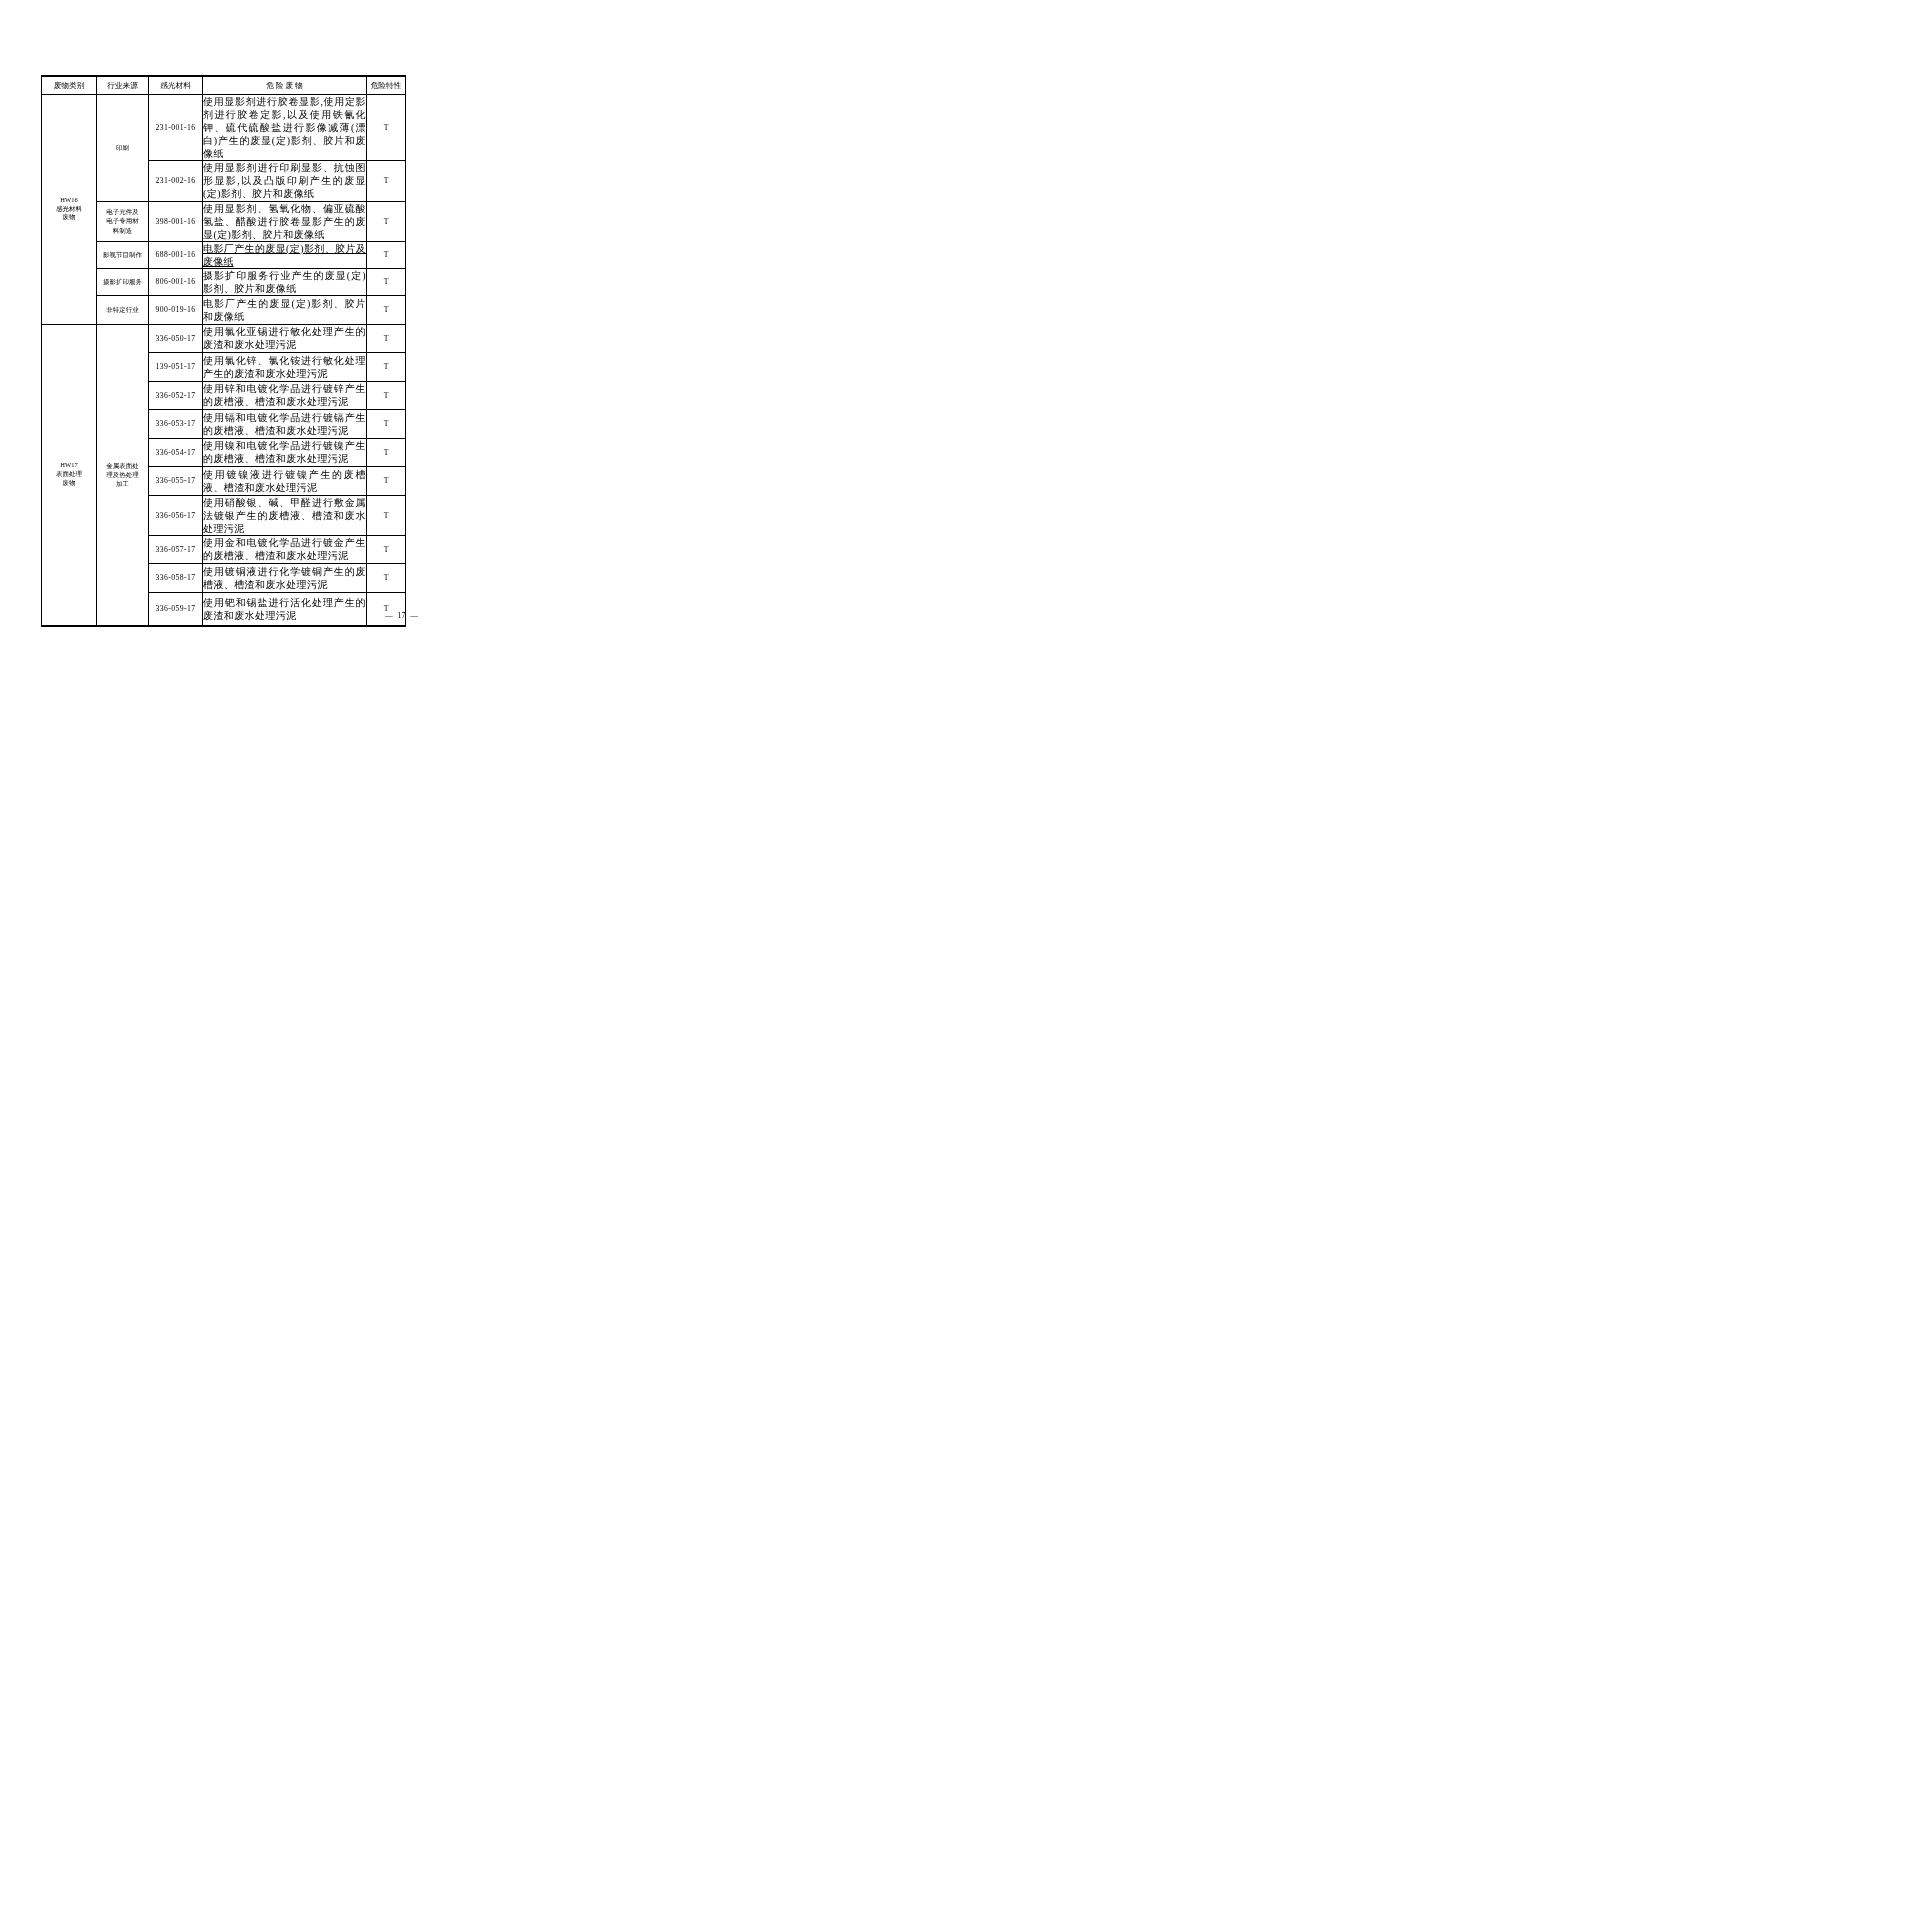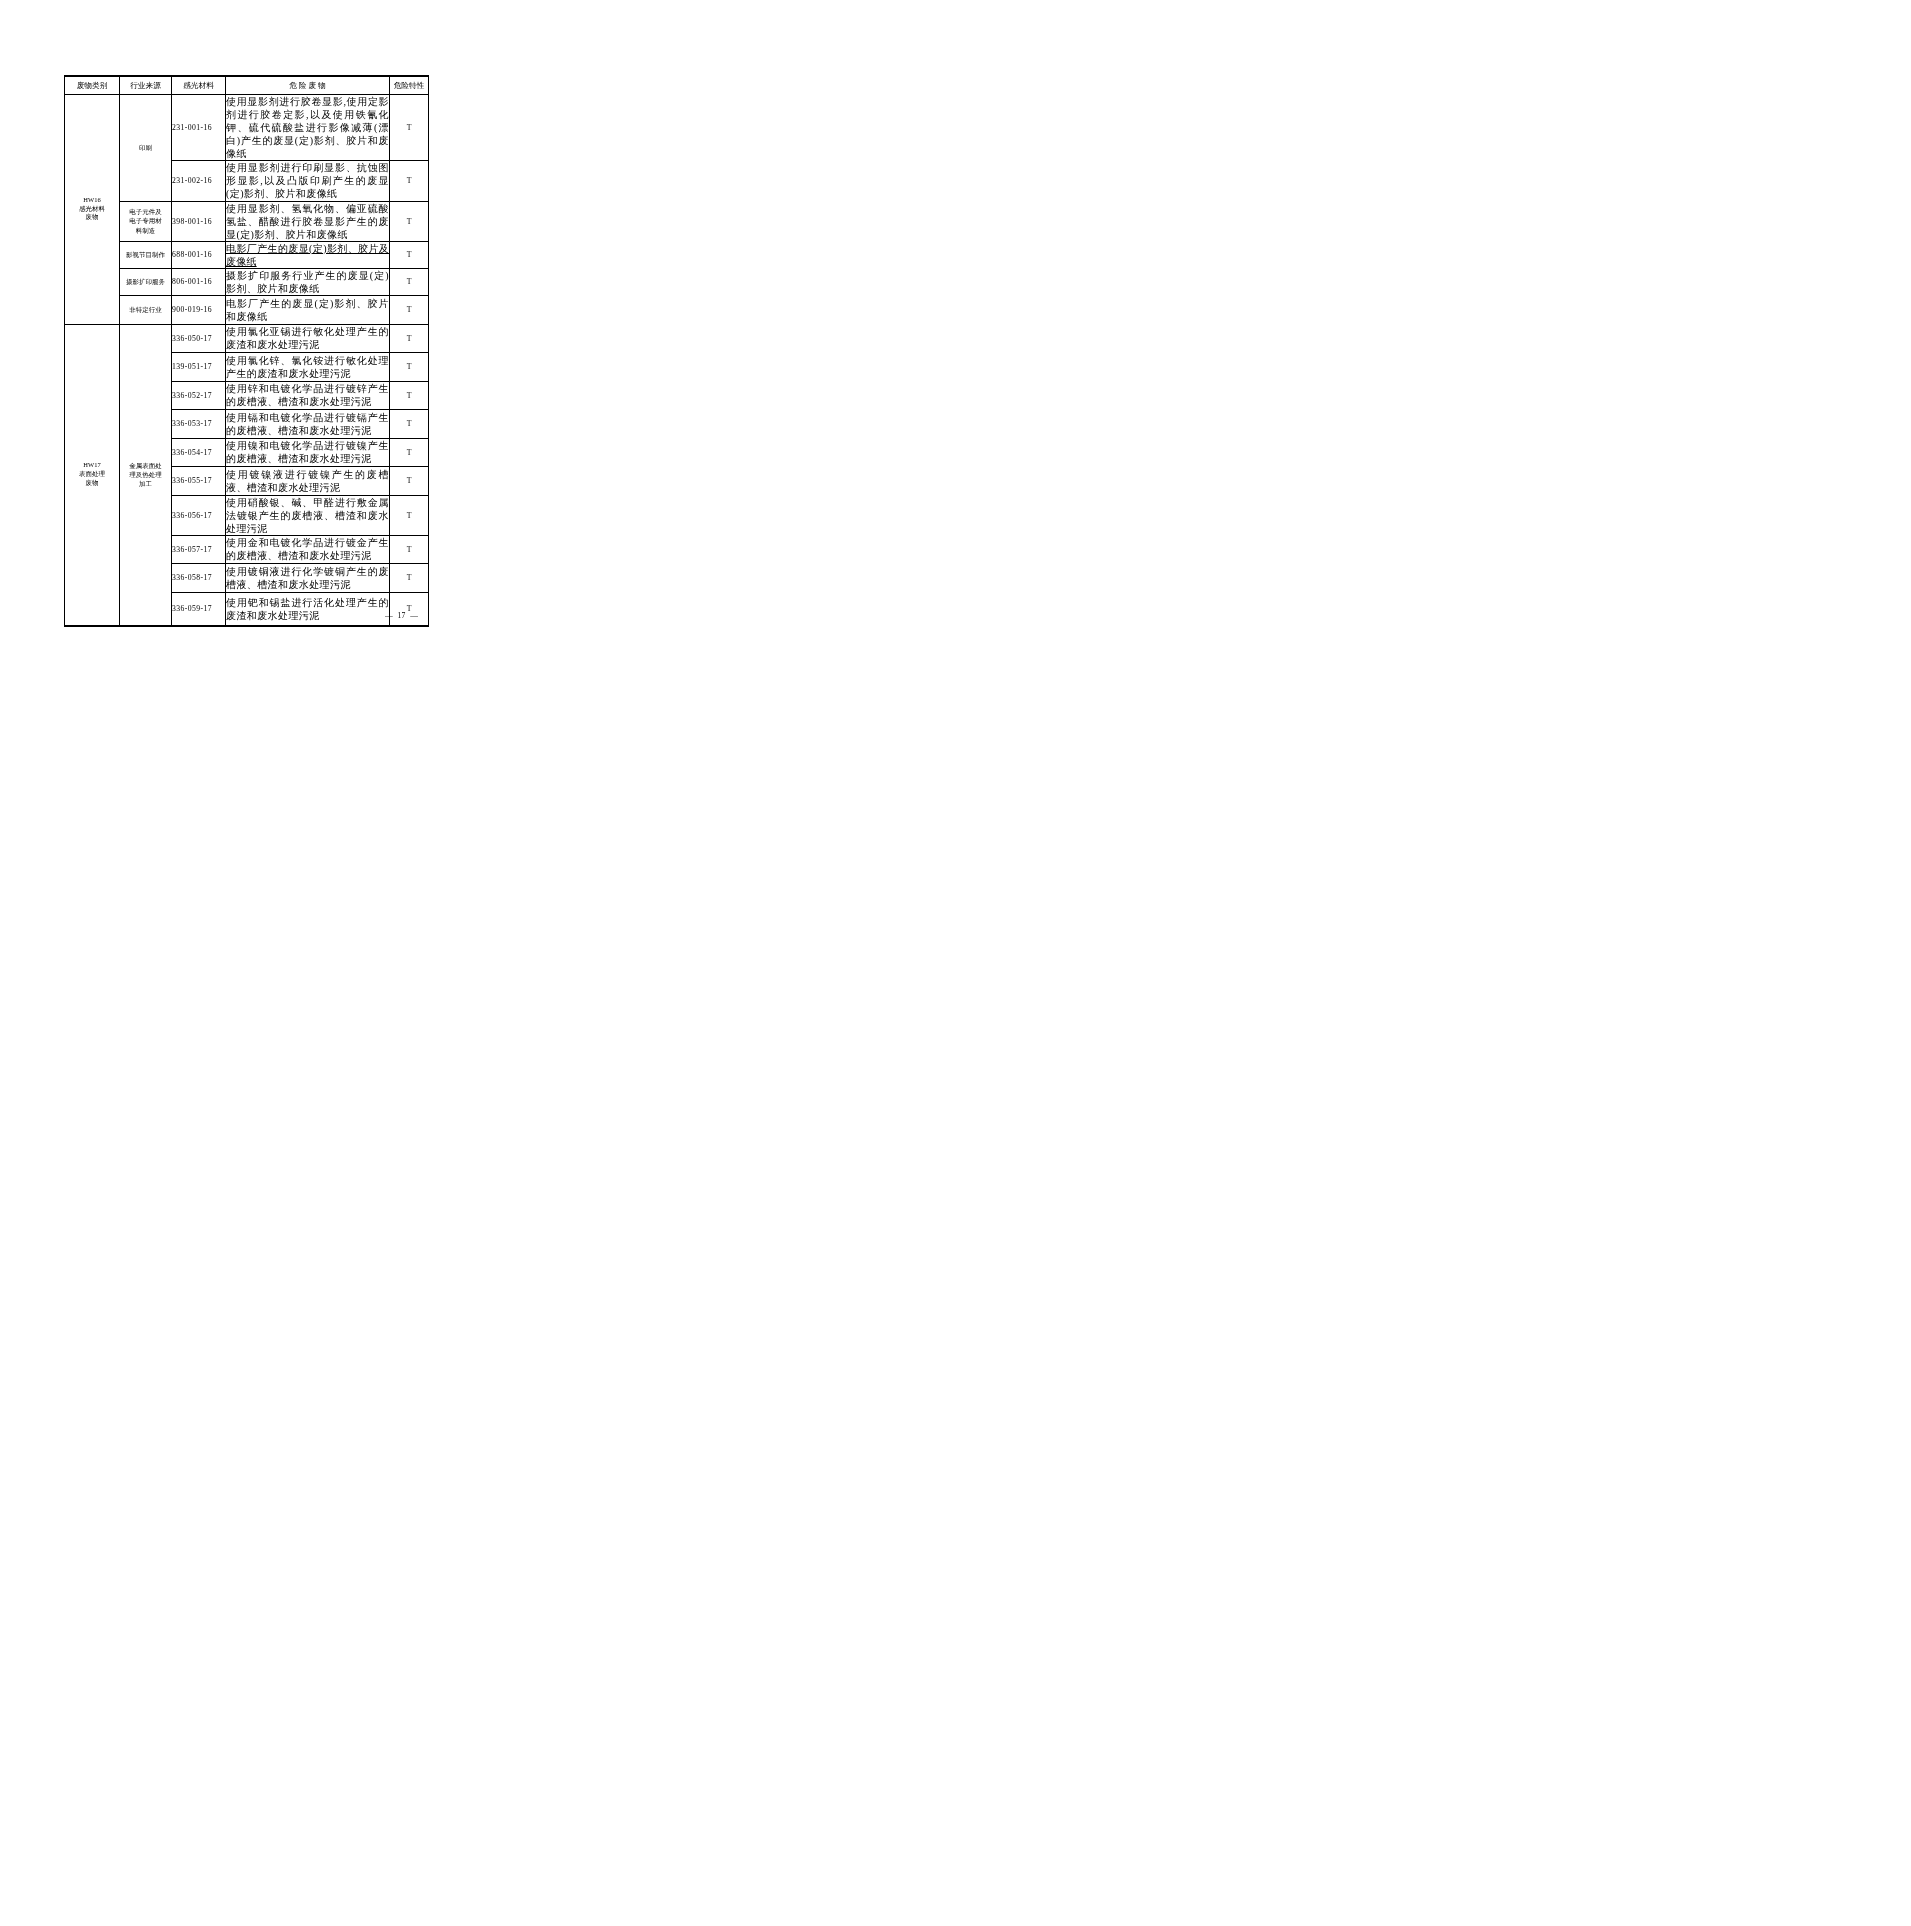--- a/index.html
+++ b/index.html
@@ -7,21 +7,21 @@
     position:relative;
     width:478px;
     height:676px;
     background:#ffffff;
     color:#000;
     font-family:"Liberation Serif","DejaVu Serif",serif;
     overflow:hidden;
   }
   table.hw{
     position:absolute;
-    left:64px;
+    left:41px;
     top:75px;
     width:363px;
     border-collapse:collapse;
     table-layout:fixed;
     border-left:1.2px solid #000;
     border-right:1.2px solid #000;
     border-top:2.3px solid #000;
     border-bottom:2.3px solid #000;
     padding-left:8px;
   }
@@ -46,20 +46,21 @@
   }
   td.ind{
     font-size:6.5px;
     line-height:9.2px;
     text-align:center;
     white-space:pre-line;
     padding:0 0.8px;
   }
   td.code{
     font-size:7.7px;
+    text-align:center;
     letter-spacing:0.4px;
     white-space:nowrap;
   }
   td.desc{
     font-size:10px;
     line-height:13px;
     letter-spacing:0.4px;
     text-align:justify;
     padding:0 1.5px 0 1.9px;
   }

